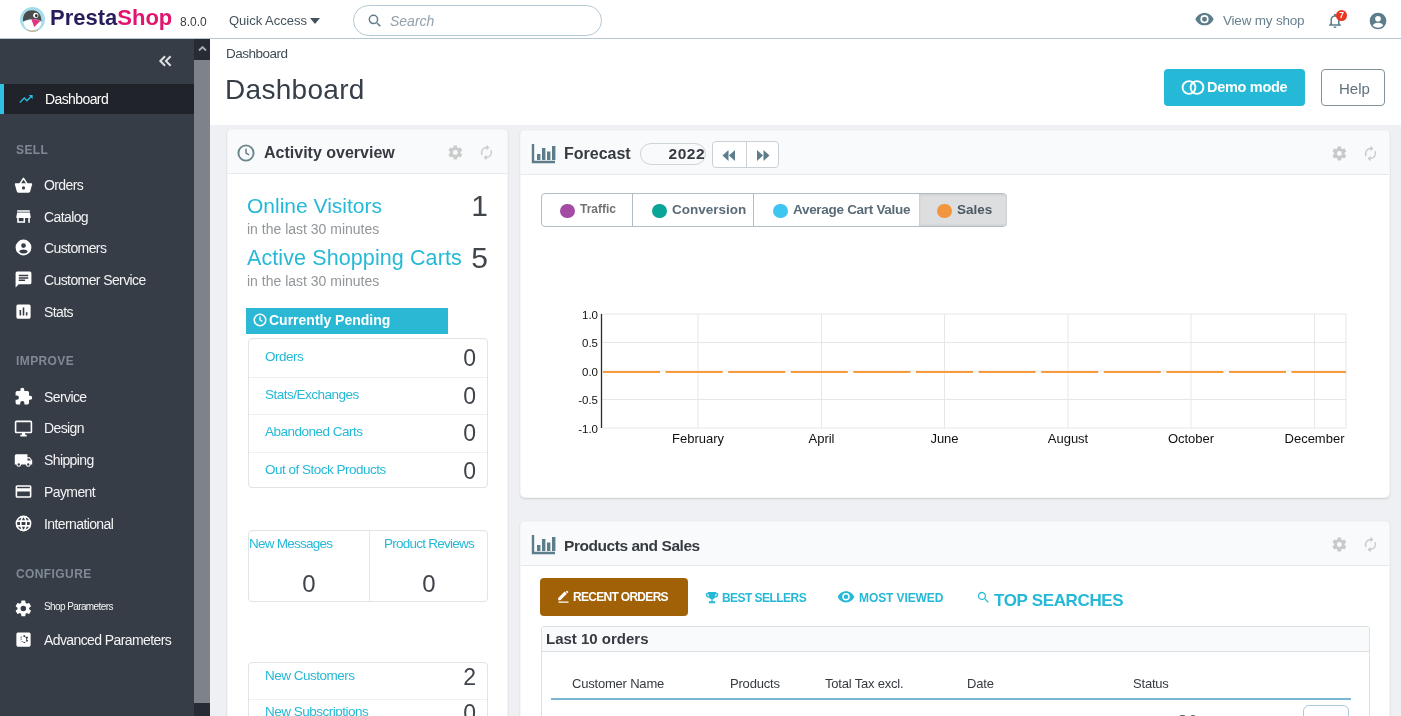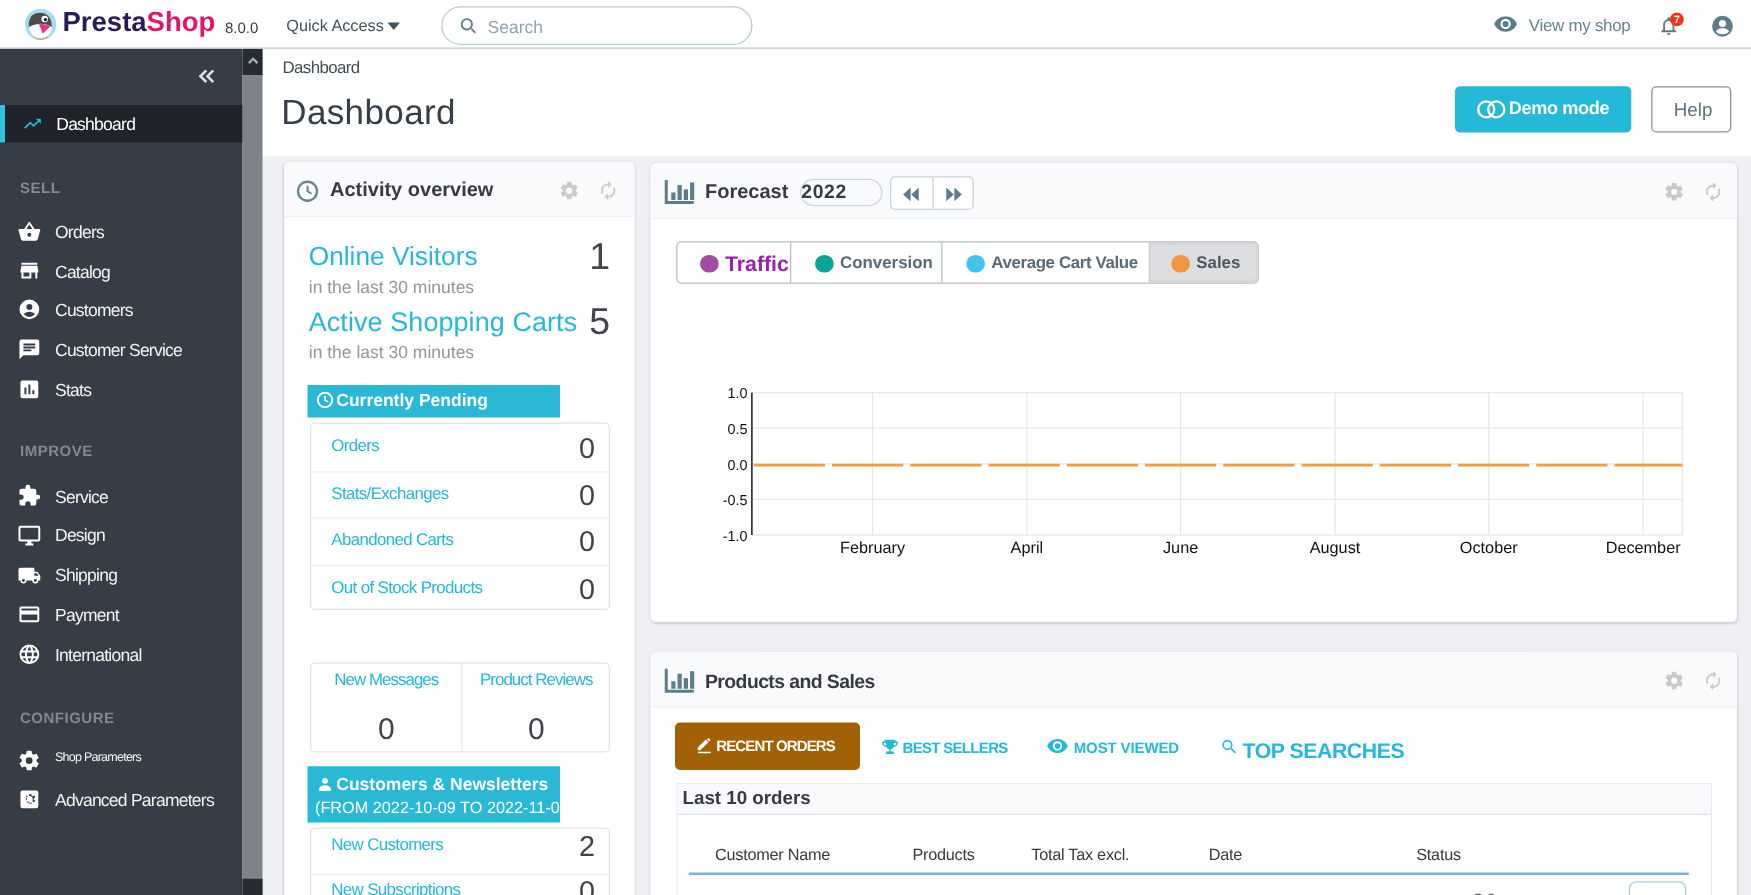--- a/index.html
+++ b/index.html
@@ -73,53 +73,46 @@
     <div class="row-label" style="left:16px;top:48.5px">Stats/Exchanges</div>
     <div class="row-val" style="right:11px;top:44px">0</div>
     <div class="row-label" style="left:16px;top:85.5px">Abandoned Carts</div>
     <div class="row-val" style="right:11px;top:81px">0</div>
     <div class="row-label" style="left:16px;top:123.5px">Out of Stock Products</div>
     <div class="row-val" style="right:11px;top:119px">0</div>
   </div>
 
   <div class="listbox" style="left:20px;width:240px;top:400px;height:72px">
     <div class="abs" style="left:120px;top:0;width:1px;height:100%;background:#e4e8ea"></div>
-    <div class="abs cyan" style="left:0;top:4.5px;width:120px;text-align:center;font-size:13.5px;letter-spacing:-.75px">New Messages</div>
+    <div class="abs cyan" style="left:0;top:4.5px;width:120px;font-size:13.5px;letter-spacing:-.75px">New Messages</div>
     <div class="abs cyan" style="left:120px;top:4.5px;width:120px;text-align:center;font-size:13.5px;letter-spacing:-.75px">Product Reviews</div>
     <div class="abs" style="left:0;top:39px;width:120px;text-align:center;font-size:24px;color:#3f444b">0</div>
     <div class="abs" style="left:120px;top:39px;width:120px;text-align:center;font-size:24px;color:#3f444b">0</div>
   </div>
 
-  <div class="teal-bar" style="top:483px;height:44.5px">
-    <svg class="abs" style="left:7px;top:7px" width="14" height="14" viewBox="0 0 24 24">
-        <path fill="#fff" d="M12 12a4 4 0 1 0-4-4 4 4 0 0 0 4 4zm0 2c-3.3 0-8 1.7-8 5v3h16v-3c0-3.3-4.7-5-8-5z"></path>
-      </svg>
-    <div class="abs" style="left:23px;top:6px;font-size:14px;font-weight:700">Customers &amp; Newsletters</div>
-    <div class="abs" style="left:6px;top:25px;font-size:13px">(FROM 2022-10-09 TO 2022-11-09)</div>
-  </div>
   <div class="listbox" style="left:20px;width:240px;top:531.5px;height:128px">
     <div class="abs" style="left:0;top:36px;width:100%;height:1px;background:#eef1f3"></div>
     <div class="row-label" style="left:16px;top:5px">New Customers</div>
     <div class="row-val" style="right:11px;top:1px">2</div>
     <div class="row-label" style="left:16px;top:41.5px">New Subscriptions</div>
     <div class="row-val" style="right:11px;top:37px">0</div>
   </div>
 </div>
 
 <div class="panel" id="forecast" style="left:520px;top:130px;width:870px;height:368px">
   <div class="phead">
     <svg class="abs" style="left:10px;top:12px" width="25" height="21" viewBox="0 0 25 21">
       <path d="M2 1v18h22" fill="none" stroke="#5e7d8b" stroke-width="2.4"></path>
       <rect x="6" y="11" width="3.4" height="6" fill="#5e7d8b"></rect>
       <rect x="11" y="5" width="3.4" height="12" fill="#5e7d8b"></rect>
       <rect x="16" y="8.5" width="3.4" height="8.5" fill="#5e7d8b"></rect>
       <rect x="21" y="3" width="3.4" height="14" fill="#5e7d8b"></rect>
     </svg>
     <div class="ptitle" style="left:43px">Forecast</div>
-    <div class="abs" style="left:119px;top:12px;width:66px;height:21.5px;border:1.5px solid #ccd5da;border-radius:11px;text-align:left;font-size:15.5px;font-weight:700;color:#363a41;line-height:19px;letter-spacing:.5px">2022</div>
+    <div class="abs" style="left:119px;top:12px;width:66px;height:21.5px;border:1.5px solid #ccd5da;border-radius:11px;text-align:right;font-size:15.5px;font-weight:700;color:#363a41;line-height:19px;letter-spacing:.5px">2022</div>
     <div class="abs" style="left:191px;top:10px;width:67px;height:27px;border:1px solid #c9d1d6;border-radius:4px;background:#fff">
       <div class="abs" style="left:33px;top:0;width:1px;height:100%;background:#c9d1d6"></div>
       <svg class="abs" style="left:8px;top:6.5px" width="15" height="13" viewBox="0 0 15 13">
         <path d="M7.5 1 1.5 6.5 7.5 12z" fill="#5e7d8b"></path>
           <path d="M14 1 8 6.5 14 12z" fill="#5e7d8b"></path>
       </svg>
       <svg class="abs" style="left:43px;top:6.5px" width="15" height="13" viewBox="0 0 15 13">
         <path d="M1 1l6 5.5L1 12z" fill="#5e7d8b"></path>
           <path d="M7.5 1l6 5.5-6 5.5z" fill="#5e7d8b"></path>
       </svg>
@@ -130,21 +123,21 @@
     <svg class="abs" style="left:841px;top:14px" width="17" height="17" viewBox="0 0 24 24">
         <path fill="#c9c9c9" d="M12 6v3l4-4-4-4v3a8 8 0 0 0-6.89 12.06l1.46-1.46A6 6 0 0 1 12 6zm6.89 1.94-1.46 1.46A6 6 0 0 1 12 18v-3l-4 4 4 4v-3a8 8 0 0 0 6.89-12.06z"></path>
       </svg>
   </div>
 
   <div class="abs" style="left:20px;top:62px;width:466px;height:34px;border:1px solid #b3bdc4;border-radius:4px;background:#fff">
     <div class="abs" style="left:90px;top:0;width:1px;height:100%;background:#b3bdc4"></div>
     <div class="abs" style="left:211px;top:0;width:1px;height:100%;background:#b3bdc4"></div>
     <div class="abs" style="left:377px;top:0;width:88px;height:32px;background:#dcdedf;border-radius:0 3px 3px 0;box-shadow:inset 0 0 3px rgba(0,0,0,.15)"></div>
     <div class="abs" style="left:18px;top:9.5px;width:14.5px;height:14.5px;border-radius:50%;background:#a44ca4"></div>
-    <div class="abs" style="left:38px;top:8px;font-size:17px;font-weight:700;color:#a21caf">Traffic</div>
+    <div class="abs" style="left:38px;top:8px;font-size:12px;font-weight:700;color:#737373">Traffic</div>
     <div class="abs" style="left:110px;top:9.5px;width:14.5px;height:14.5px;border-radius:50%;background:#0aa596"></div>
     <div class="abs" style="left:130px;top:8px;font-size:13.5px;font-weight:700;color:#5a6b78">Conversion</div>
     <div class="abs" style="left:231px;top:9.5px;width:14.5px;height:14.5px;border-radius:50%;background:#3fc6f0"></div>
     <div class="abs" style="left:251px;top:8px;font-size:13.5px;font-weight:700;color:#5a6b78;letter-spacing:-.3px">Average Cart Value</div>
     <div class="abs" style="left:395px;top:9.5px;width:14.5px;height:14.5px;border-radius:50%;background:#f2953f"></div>
     <div class="abs" style="left:415px;top:8px;font-size:13.5px;font-weight:700;color:#4d5863">Sales</div>
   </div>
 
   <svg class="abs" style="left:0;top:150px" width="870" height="185" viewBox="0 0 870 185">
     <g stroke="#e7e7e7" stroke-width="1">
@@ -325,21 +318,21 @@
   <div class="abs" style="left:50px;top:5px;font-size:22px;font-weight:700;color:#281c5b">Presta<span style="color:#e2156e">Shop</span></div>
   <div class="abs" style="left:180px;top:15px;font-size:12px;color:#363a41">8.0.0</div>
 
   <div class="abs" style="left:229px;top:13px;font-size:13px;font-weight:500;color:#42525c">Quick Access</div>
   <div class="abs" style="left:310px;top:18px;width:0;height:0;border-left:5px solid transparent;border-right:5px solid transparent;border-top:6px solid #42525c"></div>
 
   <div class="abs" style="left:353px;top:5px;width:249px;height:31px;border:1px solid #b5c9d4;border-radius:16px;background:#fff">
     <svg class="abs" style="left:13px;top:7px" width="16" height="16" viewBox="0 0 24 24">
         <path fill="none" stroke="#5e7d8b" stroke-width="2.2" d="M15.2 15.2 20 20M9.7 3.5a6.2 6.2 0 1 1 0 12.4 6.2 6.2 0 0 1 0-12.4z"></path>
       </svg>
-    <div class="abs" style="left:36px;top:7px;font-size:14px;color:#93a1ab">Search</div>
+    <div class="abs" style="left:36px;top:7px;font-size:14px;font-style:italic;color:#93a1ab">Search</div>
   </div>
 
   <svg class="abs" style="left:1194px;top:13px" width="21" height="14" viewBox="0 0 24 17">
       <path fill="#5e7d8b" d="M12 0C7 0 2.7 3.1 1 7.5 2.7 11.9 7 15 12 15s9.3-3.1 11-7.5C21.3 3.1 17 0 12 0zm0 12.5a5 5 0 1 1 0-10 5 5 0 0 1 0 10zm0-8a3 3 0 1 0 0 6 3 3 0 0 0 0-6z"></path>
     </svg>
   <div class="abs" style="left:1223px;top:12.5px;font-size:13.5px;letter-spacing:-.2px;color:#68828e">View my shop</div>
   <svg class="abs" style="left:1326px;top:11px" width="18" height="19" viewBox="0 0 24 24">
       <path fill="#5e7d8b" d="M12 22a2 2 0 0 0 2-2h-4a2 2 0 0 0 2 2zm6-6v-5a6 6 0 0 0-4.5-5.8V4.5a1.5 1.5 0 0 0-3 0v.7A6 6 0 0 0 6 11v5l-2 2v1h16v-1zm-2 1H8v-6a4 4 0 1 1 8 0z"></path>
     </svg>
   <div class="abs" style="left:1336px;top:9.5px;width:11px;height:11px;border-radius:50%;background:#e8361f;text-align:center;font-size:8.5px;font-weight:700;color:#fff;line-height:11px">7</div>

